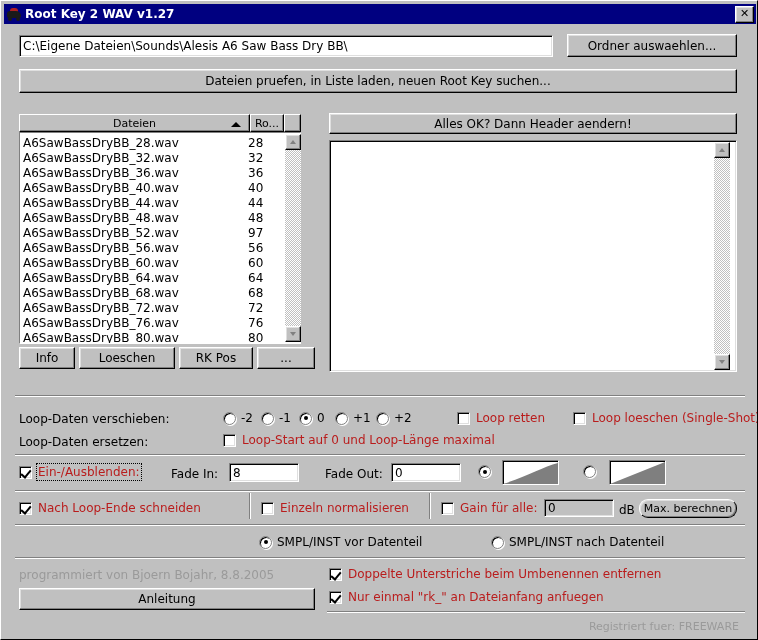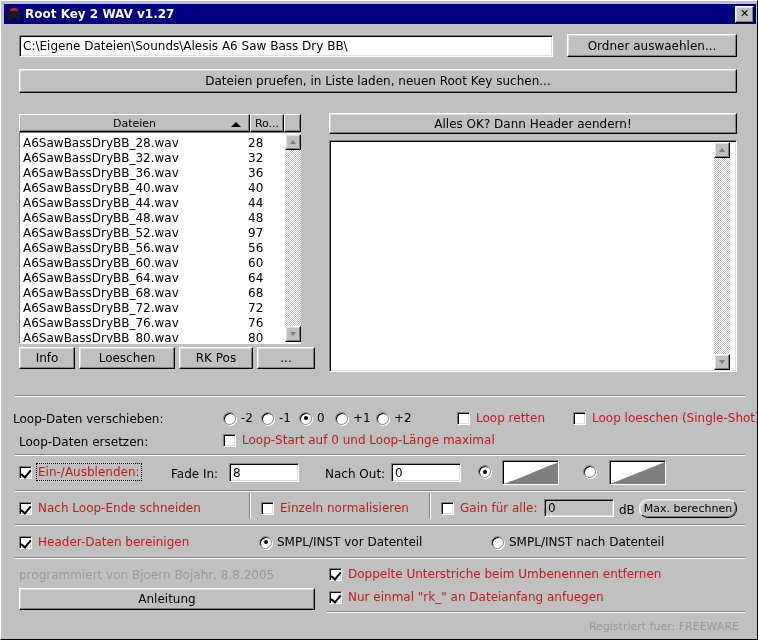--- a/index.html
+++ b/index.html
@@ -448,21 +448,21 @@
         <span class="ar up"></span>
       </div>
     <div class="track" style="top:16px; bottom:16px;"></div>
     <div class="sb-btn" style="bottom:0;">
         <span class="ar dn"></span>
       </div>
   </div>
 
   <div class="hsep" style="left:14px; top:394px; width:730px;"></div>
 
-  <div class="lbl" style="left:12px; top:411px;">Loop-Daten verschieben:</div>
+  <div class="lbl" style="left:18px; top:411px;">Loop-Daten verschieben:</div>
   <div class="rb" style="left:222px; top:410px;">
     <span class="circ"></span>
     <span>-2</span>
   </div>
   <div class="rb" style="left:260px; top:410px;">
     <span class="circ"></span>
     <span>-1</span>
   </div>
   <div class="rb" style="left:298px; top:410px;">
     <span class="circ sel"></span>
@@ -492,21 +492,21 @@
   </div>
 
   <div class="hsep" style="left:14px; top:453px; width:730px;"></div>
 
   <div class="cb focusbox" style="left:18px; top:464px;">
     <span class="box checked"></span>
     <span class="txt">Ein-/Ausblenden:</span>
   </div>
   <div class="lbl" style="left:170px; top:466px;">Fade In:</div>
   <div class="field abs" style="left:228px; top:462px; width:70px; height:19px; font-size:12px;">8</div>
-  <div class="lbl" style="left:324px; top:466px;">Nach Out:</div>
+  <div class="lbl" style="left:324px; top:466px;">Fade Out:</div>
   <div class="field abs" style="left:390px; top:462px; width:70px; height:19px; font-size:12px;">0</div>
 
   <div class="rb" style="left:477px; top:464px;">
     <span class="circ sel"></span>
   </div>
   <div class="curve" style="left:501px; top:459px; width:57px; height:25px;">
     <svg width="55" height="23" viewBox="0 0 55 23">
       <path d="M0 23 L55 23 L55 2 C40 6 22 16 0 23 Z" fill="#7f7f7f"></path>
     </svg>
   </div>
@@ -534,24 +534,20 @@
   <div class="cb" style="left:440px; top:500px;">
     <span class="box"></span>
     <span class="txt">Gain für alle:</span>
   </div>
   <div class="field abs disabled" style="left:543px; top:498px; width:70px; height:18px; font-size:12px;">0</div>
   <div class="lbl" style="left:618px; top:502px;">dB</div>
   <div class="btn abs" style="left:638px; top:498px; width:98px; height:19px; font-size:11px;border-radius:9px;">Max. berechnen</div>
 
   <div class="hsep" style="left:14px; top:523px; width:730px;"></div>
 
-  <div class="cb" style="left:18px; top:534px;">
-    <span class="box checked"></span>
-    <span class="txt">Header-Daten bereinigen</span>
-  </div>
   <div class="rb" style="left:258px; top:534px;">
     <span class="circ sel"></span>
     <span>SMPL/INST vor Datenteil</span>
   </div>
   <div class="rb" style="left:490px; top:534px;">
     <span class="circ"></span>
     <span>SMPL/INST nach Datenteil</span>
   </div>
 
   <div class="hsep" style="left:14px; top:556px; width:730px;"></div>

